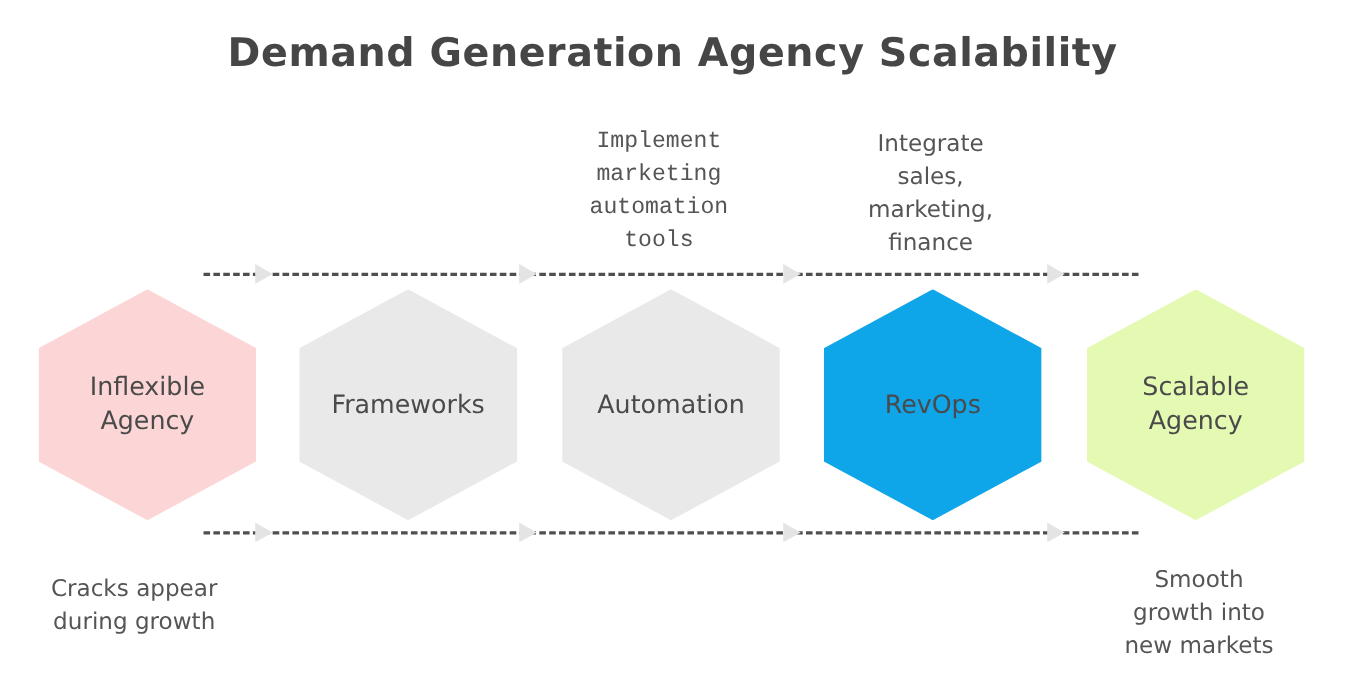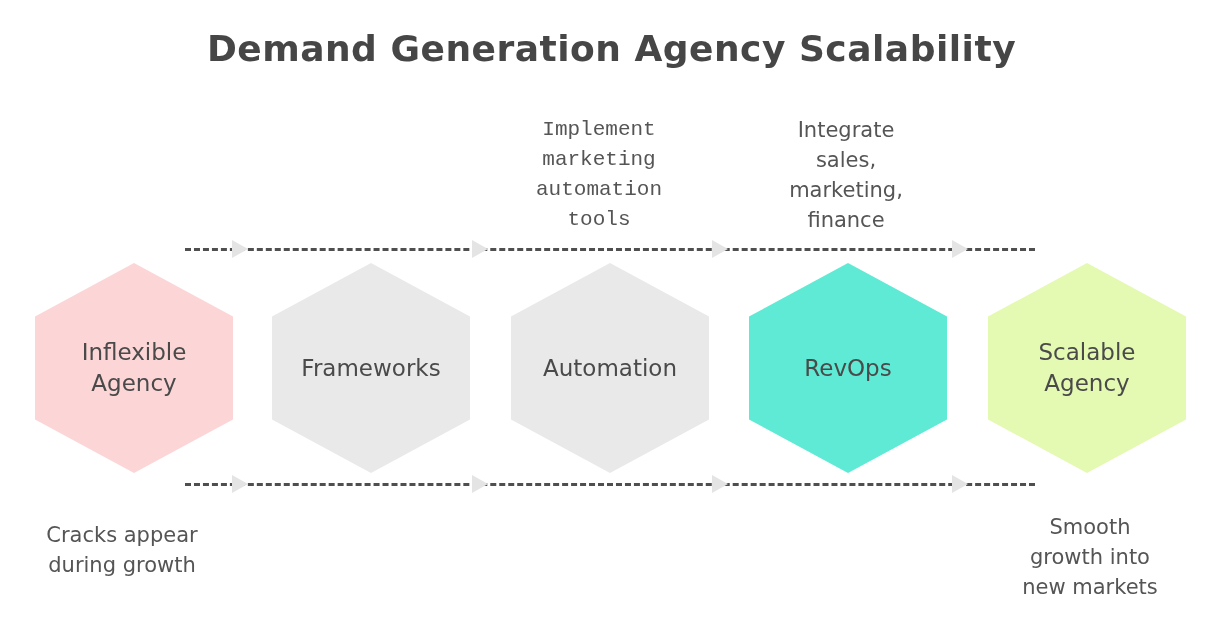--- a/index.html
+++ b/index.html
@@ -116,21 +116,21 @@
   <div class="hex hex-1" style="background-color: rgb(252, 214, 214);">
     <span class="hex-label">Inflexible
 Agency</span>
   </div>
   <div class="hex hex-2" style="background-color: rgb(233, 233, 233);">
     <span class="hex-label">Frameworks</span>
   </div>
   <div class="hex hex-3" style="background-color: rgb(233, 233, 233);">
     <span class="hex-label">Automation</span>
   </div>
-  <div class="hex hex-4" style="background-color: #5eead4;">
+  <div class="hex hex-4" style="background-color: #0ea5e9;">
     <span class="hex-label">RevOps</span>
   </div>
   <div class="hex hex-5" style="background-color: rgb(228, 249, 178);">
     <span class="hex-label">Scalable
 Agency</span>
   </div>
 
   <div class="dashed-line line-bottom" style="border-top-color: rgb(79, 79, 79);">
     <span class="arrowhead ah-1" style="border-left-color: rgb(228, 228, 228);"></span>
     <span class="arrowhead ah-2" style="border-left-color: rgb(228, 228, 228);"></span>

